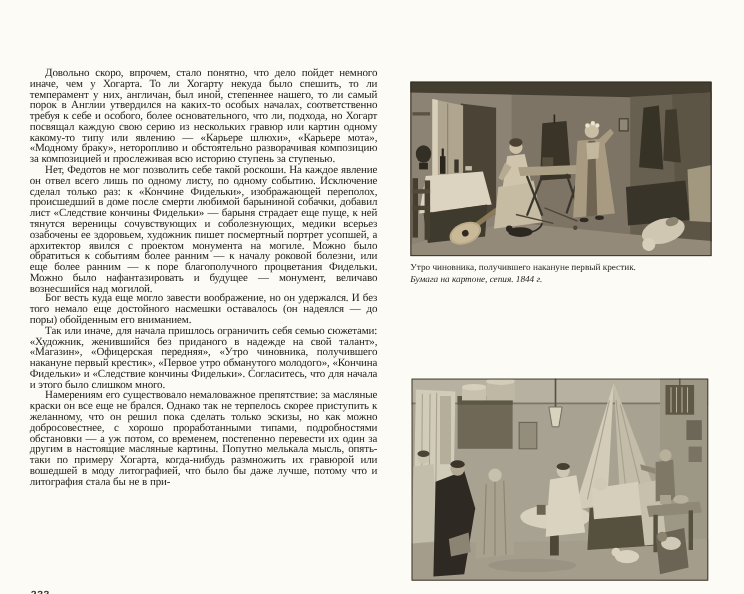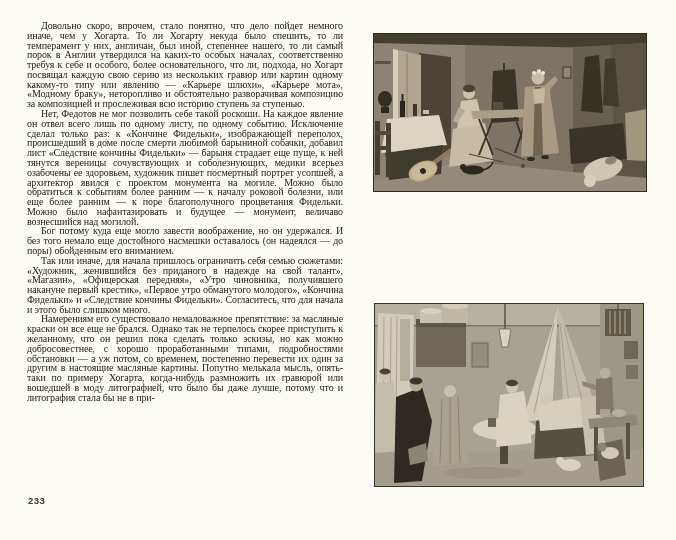--- a/index.html
+++ b/index.html
@@ -2,21 +2,21 @@
 <html lang="ru"><head>
 <meta charset="utf-8">
 <style>
   html,body{margin:0;padding:0;}
   body{
     width:676px;height:540px;position:relative;overflow:hidden;
     background:#fcfbf5;
     font-family:"Liberation Serif", serif;
     color:#27231c;
   }
-  .book-spread{position:absolute;inset:0;}
+  .book-spread{position:absolute;inset:0;margin-top:41px;}
   
   .left-page-text{
     position:absolute;left:27px;top:21px;width:316px;
     font-size:10px;line-height:9.78px;text-align:justify;
     letter-spacing:-0.12px;word-spacing:0.2px;color:#26221b;
   }
   .left-page-text p{margin:0;text-indent:14px;}
   .page-number{
     position:absolute;left:28px;top:495px;
     font-family:"Liberation Sans", sans-serif;
@@ -35,21 +35,21 @@
   .fig-2{left:374px;top:303px;width:270px;height:184px;}
 </style>
 </head>
 <body>
 
 <div class="book-spread">
 
   <div class="left-page-text">
     <p>Довольно скоро, впрочем, стало понятно, что дело пойдет немного иначе, чем у Хогарта. То ли Хогарту некуда было спешить, то ли темперамент у них, англичан, был иной, степеннее нашего, то ли самый порок в Англии утвердился на каких-то особых началах, соответственно требуя к себе и особого, более основательного, что ли, подхода, но Хогарт посвящал каждую свою серию из нескольких гравюр или картин одному какому-то типу или явлению — «Карьере шлюхи», «Карьере мота», «Модному браку», неторопливо и обстоятельно разворачивая композицию за композицией и прослеживая всю историю ступень за ступенью.</p>
     <p>Нет, Федотов не мог позволить себе такой роскоши. На каждое явление он отвел всего лишь по одному листу, по одному событию. Исключение сделал только раз: к «Кончине Фидельки», изображающей переполох, происшедший в доме после смерти любимой барыниной собачки, добавил лист «Следствие кончины Фидельки» — барыня страдает еще пуще, к ней тянутся вереницы сочувствующих и соболезнующих, медики всерьез озабочены ее здоровьем, художник пишет посмертный портрет усопшей, а архитектор явился с проектом монумента на могиле. Можно было обратиться к событиям более ранним — к началу роковой болезни, или еще более ранним — к поре благополучного процветания Фидельки. Можно было нафантазировать и будущее — монумент, величаво вознесшийся над могилой.</p>
-    <p>Бог потому куда еще могло завести воображение, но он удержался. И без того немало еще достойного насмешки оставалось (он надеялся — до поры) обойденным его вниманием.</p>
+    <p>Бог весть куда еще могло завести воображение, но он удержался. И без того немало еще достойного насмешки оставалось (он надеялся — до поры) обойденным его вниманием.</p>
     <p>Так или иначе, для начала пришлось ограничить себя семью сюжетами: «Художник, женившийся без приданого в надежде на свой талант», «Магазин», «Офицерская передняя», «Утро чиновника, получившего накануне первый крестик», «Первое утро обманутого молодого», «Кончина Фидельки» и «Следствие кончины Фидельки». Согласитесь, что для начала и этого было слишком много.</p>
     <p>Намерениям его существовало немаловажное препятствие: за масляные краски он все еще не брался. Однако так не терпелось скорее приступить к желанному, что он решил пока сделать только эскизы, но как можно добросовестнее, с хорошо проработанными типами, подробностями обстановки — а уж потом, со временем, постепенно перевести их один за другим в настоящие масляные картины. Попутно мелькала мысль, опять-таки по примеру Хогарта, когда-нибудь размножить их гравюрой или вошедшей в моду литографией, что было бы даже лучше, потому что и литография стала бы не в при-</p>
   </div>
   <div class="page-number">233</div>
 
   <div class="fig fig-1">
     <svg viewBox="0 0 274 159" width="274" height="159">
 
       <rect width="274" height="159" fill="#7d7466"></rect>
       <polygon points="0,0 92,6 92,132 0,148" fill="#8c8374"></polygon>
@@ -141,20 +141,24 @@
 
       <g stroke="#4e4735" stroke-width="1.2">
         <line x1="96" y1="121" x2="130" y2="129"></line>
         <line x1="122" y1="115" x2="152" y2="127"></line>
         <circle cx="150" cy="133" r="2" fill="#4e4735" stroke="none"></circle>
       </g>
       <rect x="0.5" y="0.5" width="273" height="158" fill="none" stroke="#2e2a22" stroke-width="1"></rect>
     </svg>
   </div>
 
+  <div class="caption cap-1">
+    <div>Утро чиновника, получившего накануне первый крестик.</div>
+    <div class="it">Бумага на картоне, сепия. 1844 г.</div>
+  </div>
 
 
   <div class="fig fig-2">
     <svg viewBox="0 0 270 184" width="270" height="184">
       <rect width="270" height="184" fill="#a8a292"></rect>
       <rect width="270" height="22" fill="#b7b1a1"></rect>
       <rect y="22" width="270" height="1.5" fill="#7b7565"></rect>
       <polygon points="226,0 270,0 270,184 226,184" fill="#9d9786"></polygon>
       <polygon points="0,150 270,146 270,184 0,184" fill="#a49d8c"></polygon>
 

